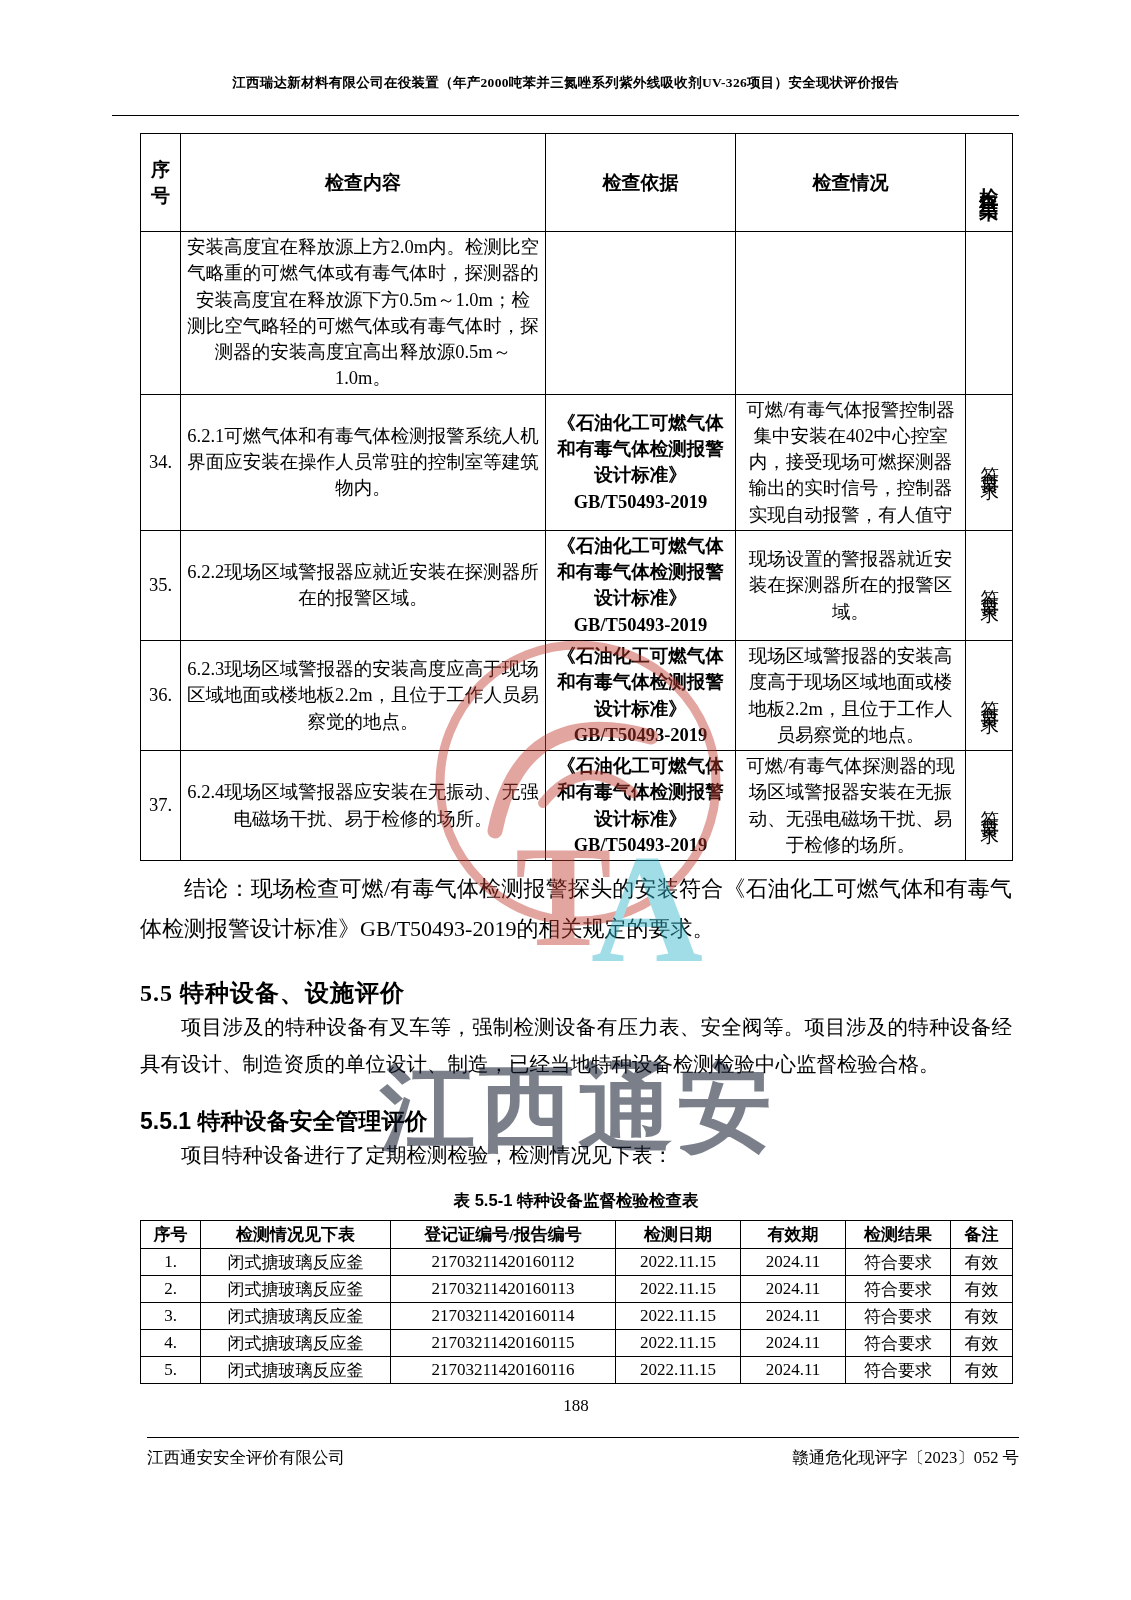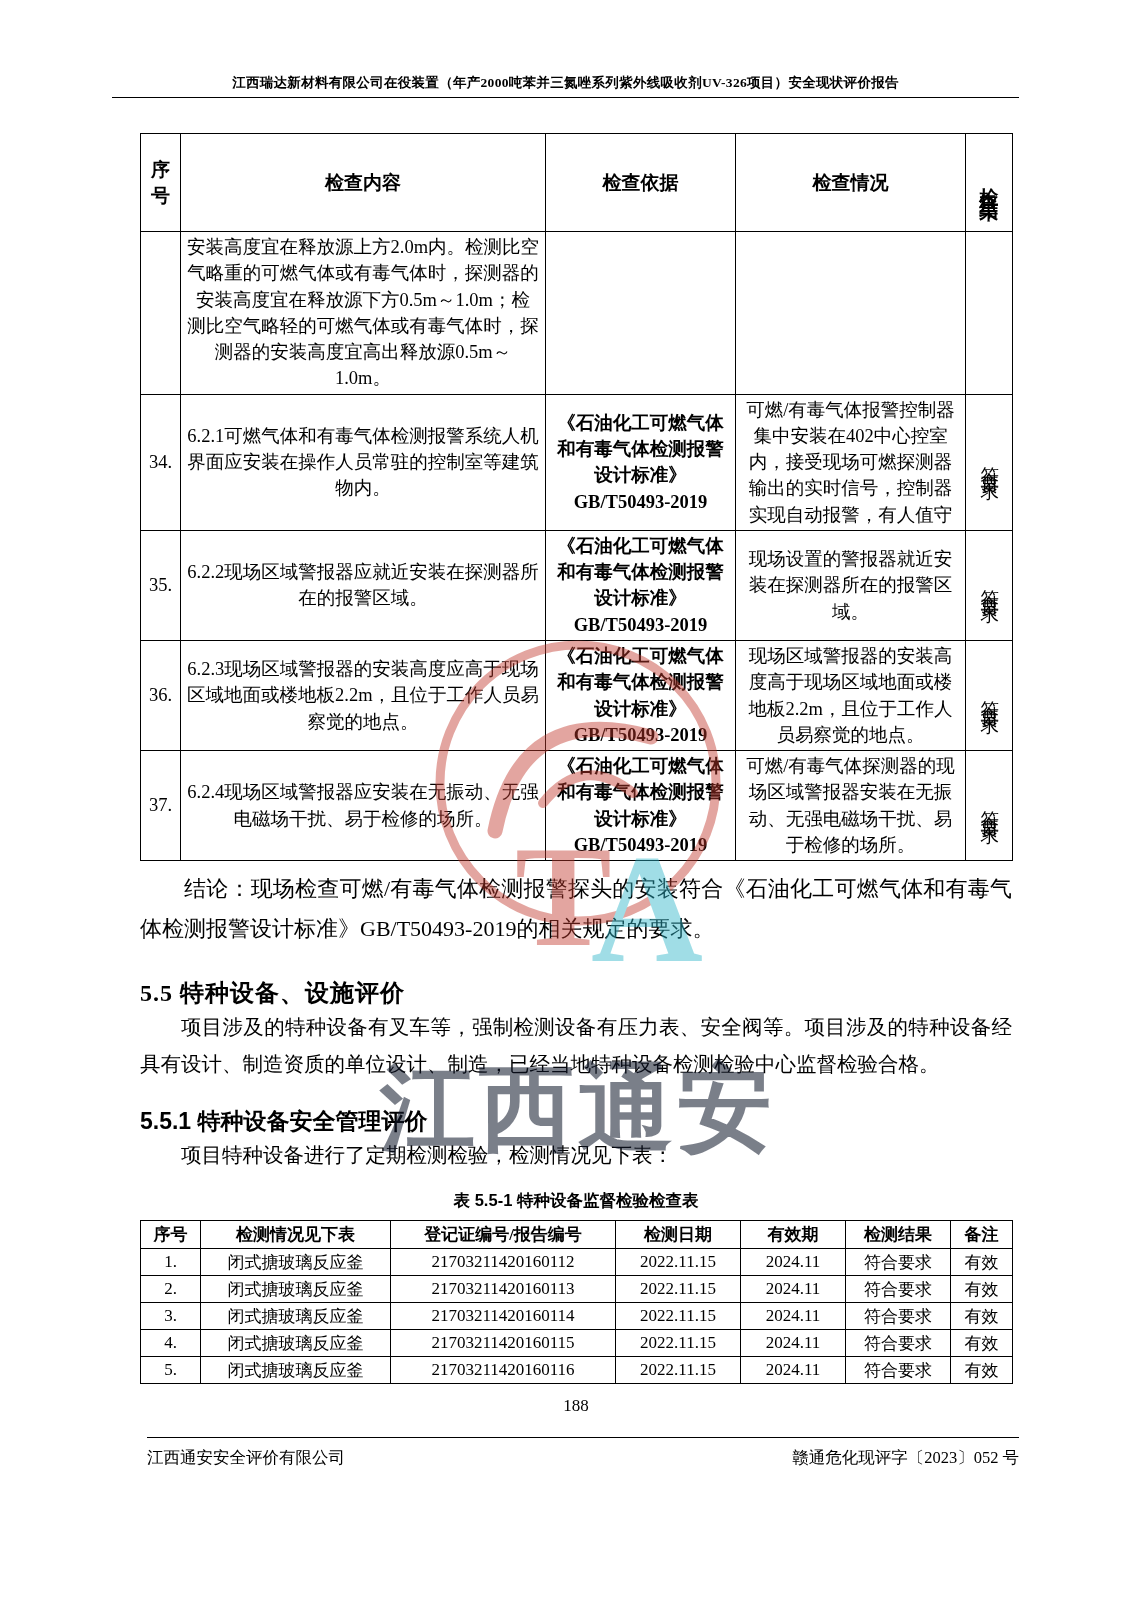--- a/index.html
+++ b/index.html
@@ -4,21 +4,21 @@
 <style>
   * { margin:0; padding:0; box-sizing:border-box; }
   html, body { margin:0; background:#ffffff; }
   .page {
     position:relative; width:1131px; height:1600px; background:#ffffff;
     font-family:"Liberation Serif", serif; color:#000; overflow:hidden;
   }
   .doc-header {
     position:absolute; left:112px; top:74px; width:907px;
     text-align:center; font-size:13.5px; font-weight:600; letter-spacing:0.3px;
-    padding-bottom:5px; border-bottom:1.5px solid #000;
+    padding-bottom:23px; border-bottom:1.5px solid #000;
   }
   .content { position:absolute; left:140px; top:133px; width:872px; }
 
   table { border-collapse:collapse; width:872px; table-layout:fixed; background:transparent;padding-left:12px; }
   td, th { border:1.5px solid #000; text-align:center; vertical-align:middle; overflow:hidden; }
 
   .tbl-inspect { font-size:18.5px; }
   .tbl-inspect th { font-size:19px; font-weight:bold; padding:2px; line-height:1.35; }
   .tbl-inspect td { padding:2px 6px; line-height:1.42; }
   .tbl-inspect td.basis { font-weight:bold; }

